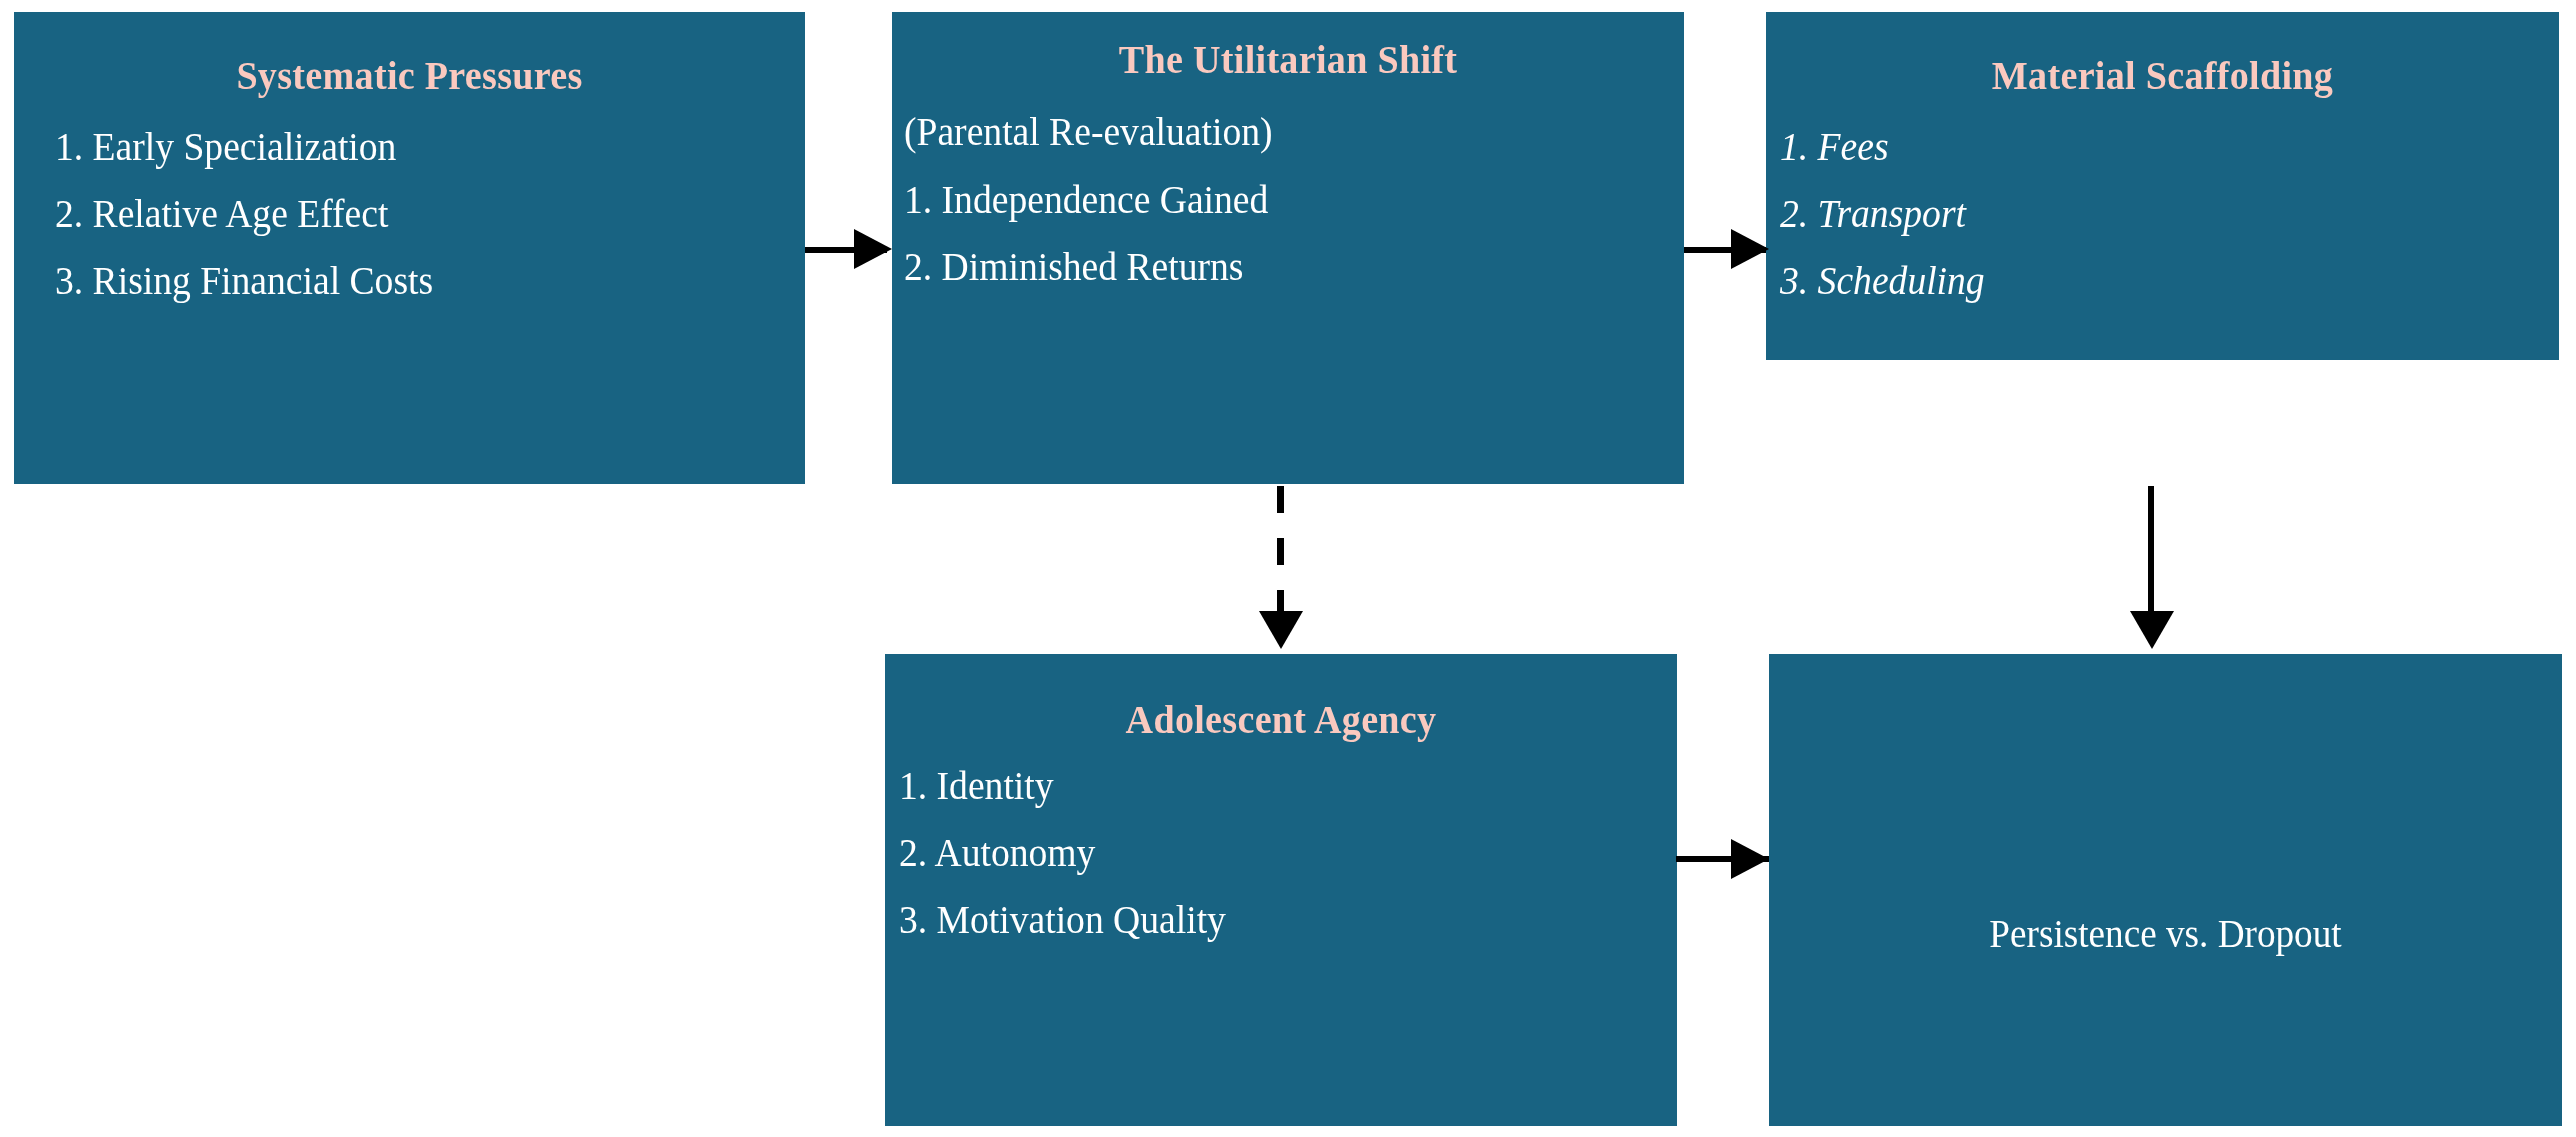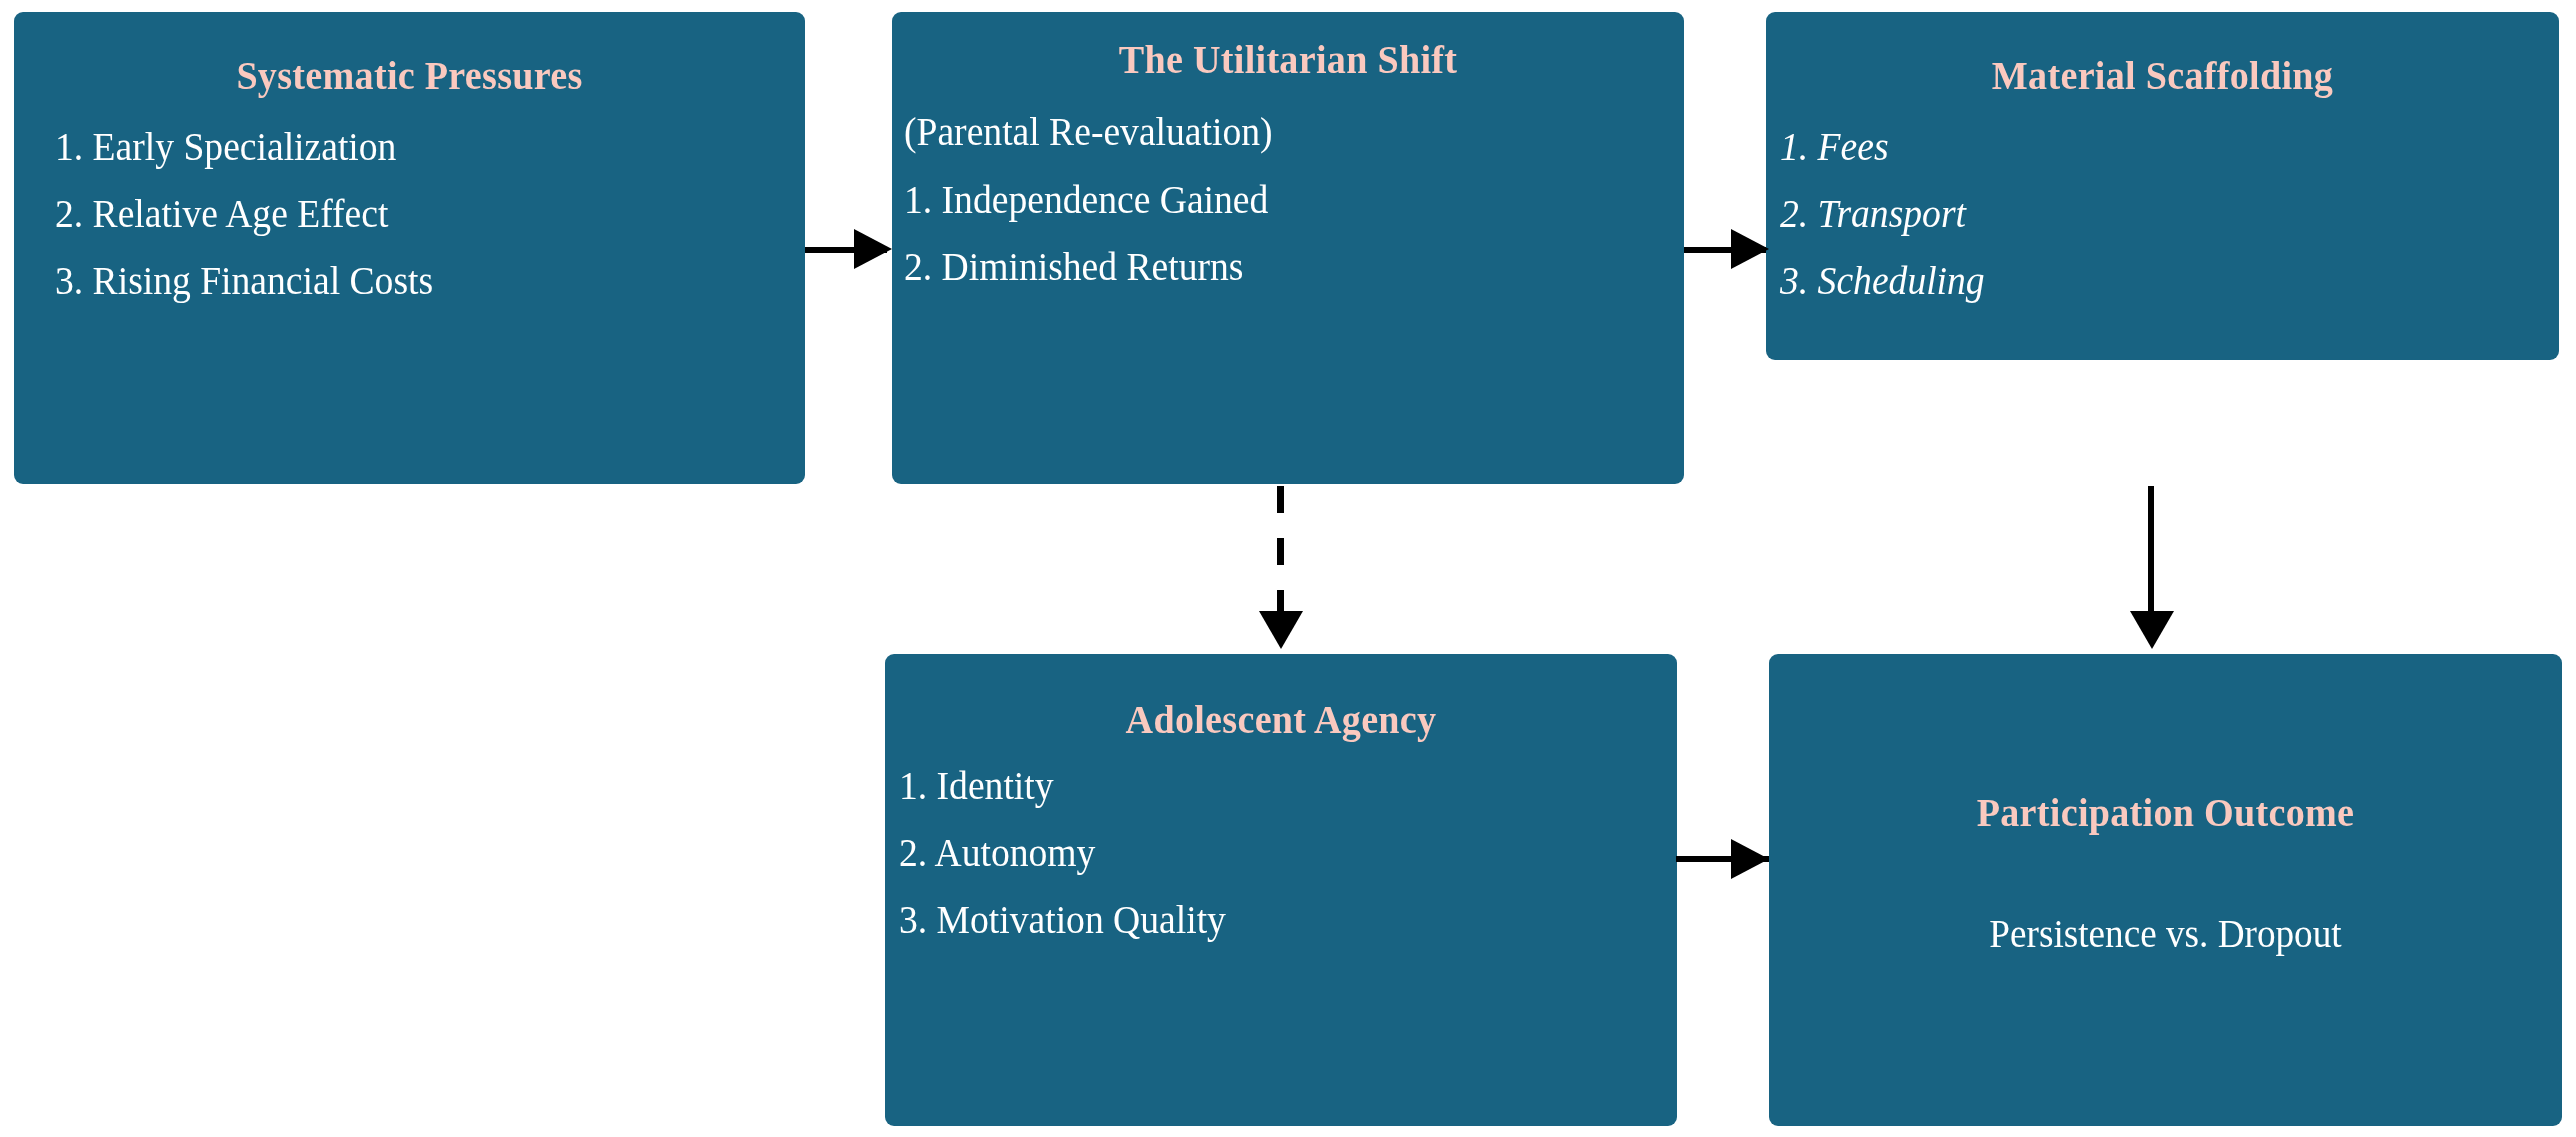--- a/index.html
+++ b/index.html
@@ -14,21 +14,20 @@
     width: 2576px;
     height: 1138px;
     background: #ffffff;
     overflow: hidden;
   }
   .node {
     position: absolute;
     background: #186382;
     box-sizing: border-box;
     padding: 0;
-    border-radius: 9px;
   }
   .node-title {
     display: block;
     text-align: center;
     color: #fac9bf;
     font-weight: bold;
     font-size: 41px;
     line-height: 1.0;
     letter-spacing: 0.3px;
     font-stretch: condensed;
@@ -152,23 +151,20 @@
       <span class="node-title">Adolescent Agency</span>
     </div>
     <ul class="node-list" style="position:absolute; left:13.7px; top:112px;">
       <li style="margin-bottom:27px;">1. Identity</li>
       <li style="margin-bottom:27px;">2. Autonomy</li>
       <li>3. Motivation Quality</li>
     </ul>
   </div>
 
   <div class="node" id="node-participation-outcome">
-    <div style="position:absolute; left:0; top:138px; width:100%;">
-      <span class="node-title">Participation Outcome</span>
-    </div>
     <div style="position:absolute; left:0; top:220px; width:100%;margin-top:40px;">
       <span class="node-sub">Persistence vs. Dropout</span>
     </div>
   </div>
 
   <div class="conn">
     <div class="h-line" style="left:805px; top:247px; width:82px;"></div>
     <div class="h-head" style="left:854px; top:229px;"></div>
   </div>
 

